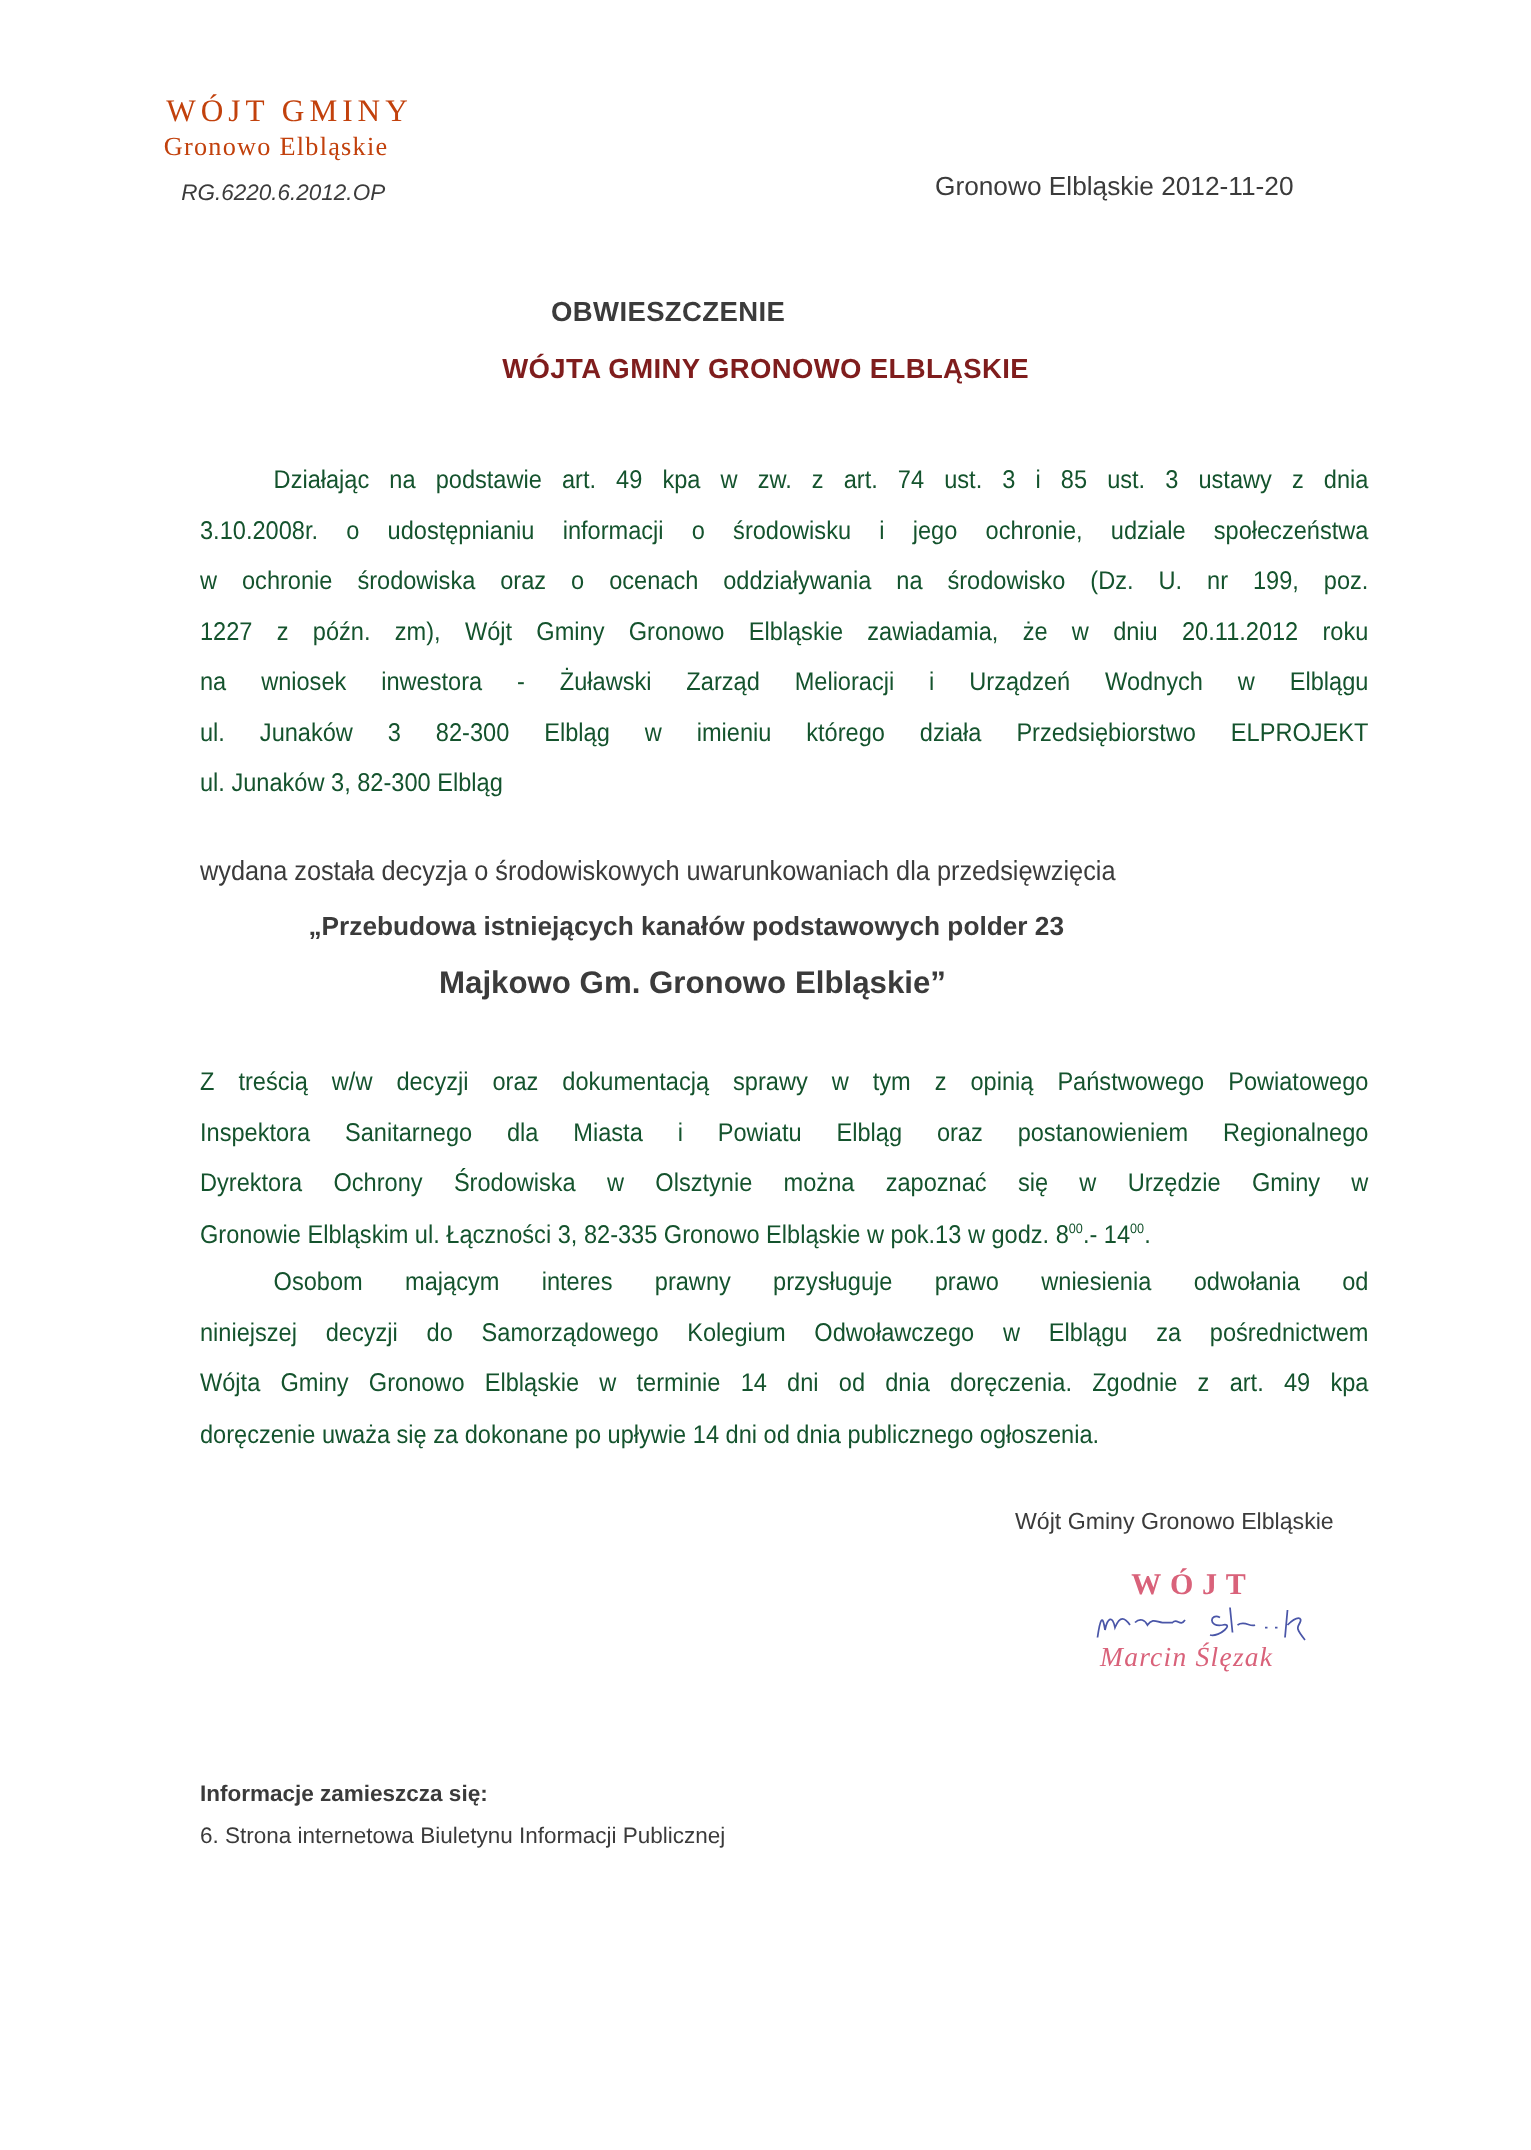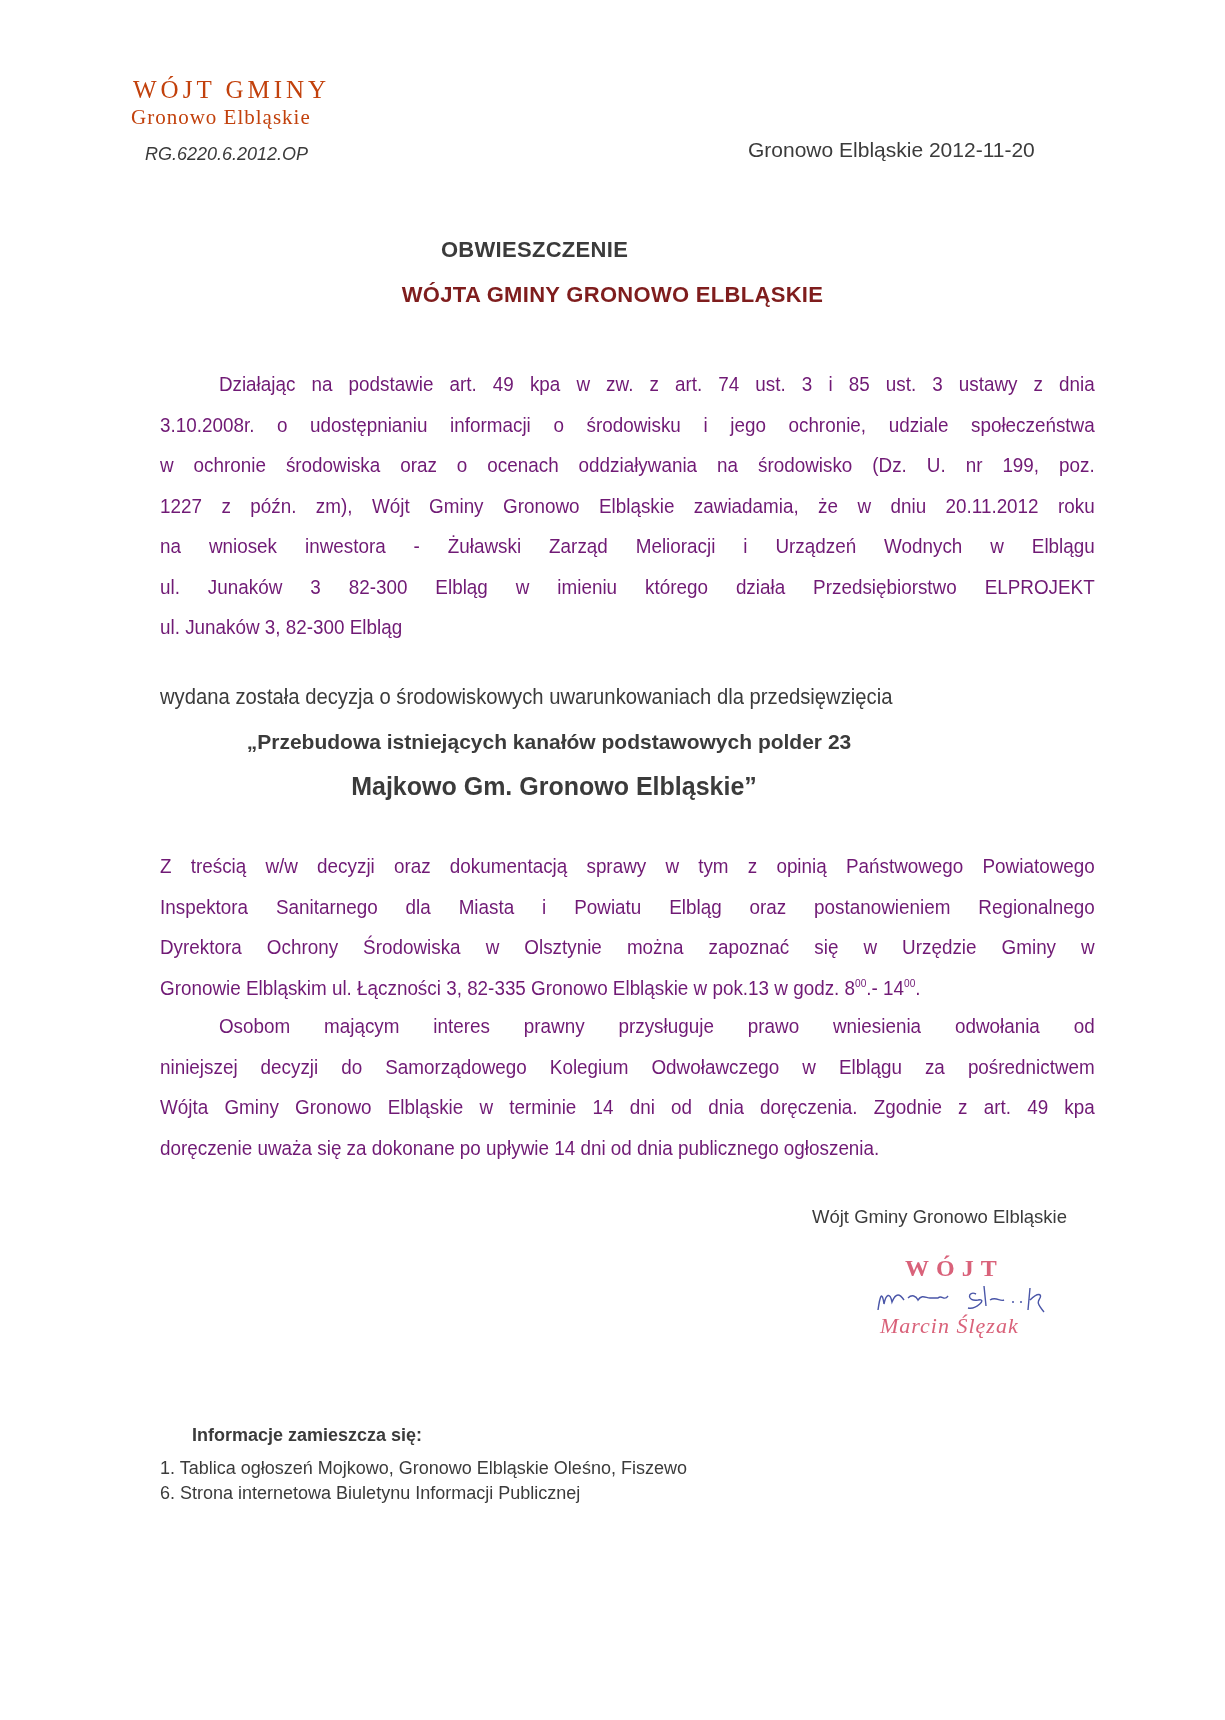--- a/index.html
+++ b/index.html
@@ -6,36 +6,36 @@
   body { width: 1225px; height: 1720px; position: relative; overflow: hidden;
          font-family: "Liberation Sans", sans-serif; color: #3a3a3a; }
   .abs { position: absolute; }
   .stamp-top { left: 133px; top: 76px; color: #c2410c; font-family: "Liberation Serif", serif; }
   .stamp-top .l1 { font-size: 25px; letter-spacing: 4px; line-height: 28px; }
   .stamp-top .l2 { font-size: 21px; letter-spacing: 1px; line-height: 26px; margin-left: -2px; }
   .ref { left: 145px; top: 144px; font-size: 18px; color: #3b3b3b; font-style: italic; }
   .date { left: 748px; top: 138px; font-size: 21px; color: #3b3b3b; }
   .title1 { left: 0; width: 1069px; top: 237px; text-align: center; font-size: 22px; font-weight: bold; color: #3b3b3b; letter-spacing: 0.3px; }
   .title2 { left: 0; width: 1225px; top: 282px; text-align: center; font-size: 22px; font-weight: bold; color: #7f1d1d; letter-spacing: 0.3px; }
-  .para { left: 160px; width: 935px; font-family: "Liberation Sans", sans-serif; font-size: 20.5px; color: #701a75; line-height: 40.5px; }
+  .para { left: 160px; width: 935px; font-family: "Liberation Sans", sans-serif; font-size: 20.5px; color: #14532d; line-height: 40.5px; }
   .line { display: block; white-space: nowrap; text-align: justify; text-align-last: justify; transform: scaleX(0.92); transform-origin: left; width: 1016px; }
   .line.last { text-align-last: left; }
   .p1 { top: 364px; }
   .indent { padding-left: 64px; width: 952px; }
   .decision { left: 160px; top: 684px; font-size: 22px; color: #3b3b3b; white-space: nowrap; transform: scaleX(0.92); transform-origin: left; }
   .proj1 { left: 0; width: 1098px; top: 730px; text-align: center; font-size: 21px; font-weight: bold; color: #3b3b3b; }
   .proj2 { left: 0; width: 1108px; top: 772px; text-align: center; font-size: 25px; font-weight: bold; color: #3b3b3b; }
   .p2 { top: 846px; }
   .p3 { top: 1006px; }
   sup { font-size: 11px; vertical-align: super; line-height: 0; }
   .sign-label { left: 812px; top: 1206px; font-size: 18.5px; color: #3b3b3b; }
   .stamp-w { left: 905px; top: 1255px; font-family: "Liberation Serif", serif; color: #d9627a; font-size: 24px; letter-spacing: 7px; font-weight: bold; }
   .signature { left: 872px; top: 1280px; }
   .stamp-name { left: 880px; top: 1313px; font-family: "Liberation Serif", serif; font-style: italic; color: #d9627a; font-size: 22px; letter-spacing: 1px; }
-  .info-h { left: 160px; top: 1425px; font-size: 18px; font-weight: bold; color: #3b3b3b; margin-left: 32px; }
+  .info-h { left: 160px; top: 1425px; font-size: 18px; font-weight: bold; color: #3b3b3b; }
   .info-list { left: 160px; top: 1456px; font-size: 18px; color: #3b3b3b; line-height: 25px; margin: 0; padding: 0; list-style: none; }
 </style>
 </head>
 <body>
 
 <div class="abs stamp-top">
   <div class="l1">WÓJT GMINY</div>
   <div class="l2">Gronowo Elbląskie</div>
 </div>
 
@@ -76,15 +76,14 @@
 <div class="abs sign-label">Wójt Gminy Gronowo Elbląskie</div>
 <div class="abs stamp-w">WÓJT</div>
 <svg class="abs signature" width="200" height="40" viewBox="0 0 200 40">
   <path d="M6 30 C 8 16, 10 10, 12 24 C 14 14, 18 12, 20 22 C 24 12, 28 14, 32 20 M36 18 C 40 14, 44 16, 46 20 C 50 14, 54 18, 58 18 L 66 18 C 70 14, 72 22, 76 16" fill="none" stroke="#4a56a8" stroke-width="1.4"></path>
   <path d="M104 14 C 96 10, 94 22, 106 20 C 116 18, 104 30, 96 28 M112 6 L 114 26 M118 20 C 124 16, 128 22, 132 20 M140 22 l2 0 M148 22 l2 0 M158 8 L 156 30 M158 20 C 166 12, 170 14, 168 18 C 166 22, 164 22, 172 32" fill="none" stroke="#4a56a8" stroke-width="1.4"></path>
 </svg>
 <div class="abs stamp-name">Marcin Ślęzak</div>
 
 <div class="abs info-h">Informacje zamieszcza się:</div>
 <ul class="abs info-list">
-  <li>1. Tablica ogłoszeń Mojkowo, Gronowo Elbląskie Oleśno, Fiszewo</li>
   <li>6. Strona internetowa Biuletynu Informacji Publicznej</li>
 </ul>
 
 </body></html>

